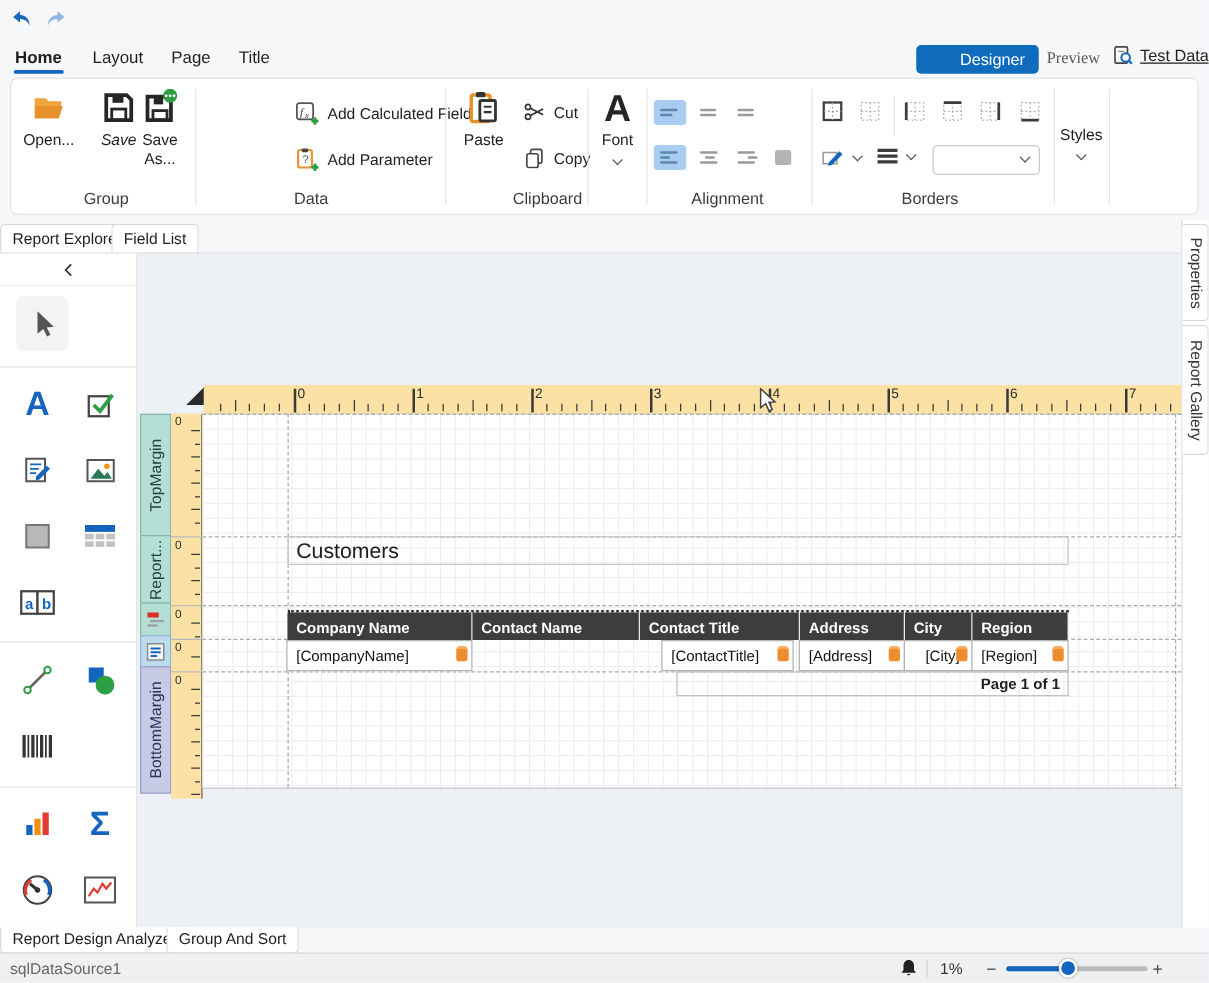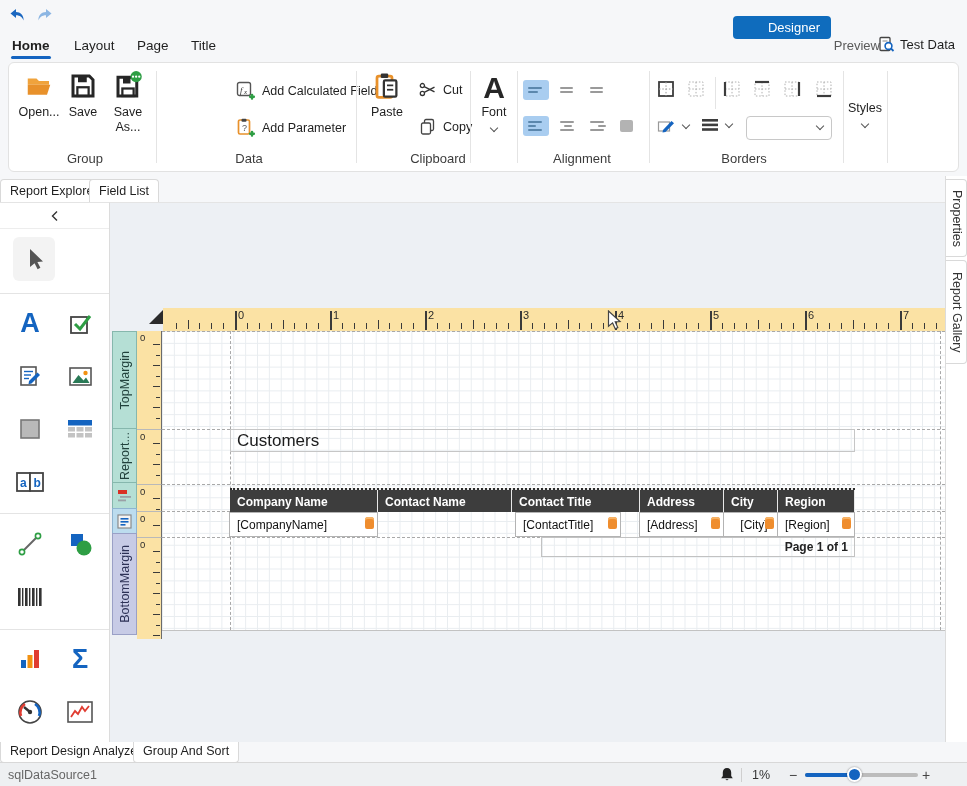--- a/index.html
+++ b/index.html
@@ -7,21 +7,21 @@
   body { font-family:"Liberation Sans", sans-serif; background:#f6f7f9; overflow:hidden; }
   #app { position:relative; width:967px; height:786px; background:#f6f7f9; }
 
   
   .icon-btn { position:absolute; width:18px; height:18px; cursor:pointer; }
   .menu-tab { position:absolute; top:38px; font-size:13.5px; color:#1f1f1f; cursor:pointer; }
   .menu-tab.active { font-weight:bold; }
   .tab-underline { position:absolute; height:3px; border-radius:2px; background:#1464c0; }
   .mode-btn { position:absolute; font-size:13px; cursor:pointer; }
   #btn-designer { background:#0f6cbd; color:#fff; border-radius:4px; padding:4px 11px; }
-  #btn-preview { color:#5a5a5a; }
+  #btn-preview { color:#5a5a5a;font-family:Liberation Serif, serif; }
   #btn-testdata { color:#1f1f1f; display:flex; align-items:center; gap:5px; }
 
   
   #ribbon { position:absolute; left:8px; top:62px; width:951px; height:110px; background:#fff;
             border:1px solid #e2e2e2; border-radius:6px; }
   .rdiv { position:absolute; top:8px; bottom:8px; width:1px; background:#e4e4e4; }
   .grp-label { position:absolute; bottom:5px; font-size:13px; color:#3c3c3c; text-align:center; }
   .bigbtn { position:absolute; top:8px; text-align:center; cursor:pointer; color:#1f1f1f; font-size:12.5px; line-height:15px; }
   .bigbtn svg { display:block; margin:0 auto 4px auto; }
   .smallbtn { position:absolute; display:flex; align-items:center; gap:7px; font-size:12.5px; color:#1f1f1f; cursor:pointer; }
@@ -131,42 +131,42 @@
         <path d="M8 3 L2.5 7.5 L8 12 V9.2 C12 9.2 14.6 11.4 15.6 14.6 C15.9 9.2 12.3 5.9 8 5.9 Z" fill="#8cb6e3"></path>
       </svg>
   </span>
 
   <span class="menu-tab active" style="left:12px;">Home</span>
   <span class="menu-tab" style="left:74px;">Layout</span>
   <span class="menu-tab" style="left:137px;">Page</span>
   <span class="menu-tab" style="left:191px;">Title</span>
   <div class="tab-underline" style="left:11px;top:56px;width:40px;"></div>
 
-  <span class="mode-btn" id="btn-designer" style="right:136px;top:16px;padding-left:35px;">Designer</span>
+  <span class="mode-btn" id="btn-designer" style="right:136px;top:36px;padding-left:35px;">Designer</span>
   <span class="mode-btn" id="btn-preview" style="right:87px;top:38px;">Preview</span>
-  <span class="mode-btn" id="btn-testdata" style="right:12px;top:36px;">
+  <span class="mode-btn" id="btn-testdata" style="right:0;top:36px;text-decoration:underline;">
     <svg width="17" height="17" viewBox="0 0 17 17">
         <rect x="2" y="1.5" width="10" height="13" rx="1" fill="#fff" stroke="#444" stroke-width="1.3"></rect>
         <line x1="4.5" y1="5" x2="9.5" y2="5" stroke="#888"></line>
         <circle cx="10.5" cy="10" r="3.4" fill="#fff" stroke="#1464c0" stroke-width="1.6"></circle>
         <line x1="13" y1="12.5" x2="15.5" y2="15" stroke="#1464c0" stroke-width="1.8"></line>
       </svg>
     <span>Test Data</span>
   </span>
 
   <div id="ribbon">
 
     <div class="bigbtn" style="left:8px;width:44px;">
       <svg width="30" height="30" viewBox="0 0 24 24">
           <path d="M3 6 h7 l2 2 h8 v3 H3 Z" fill="#f0a33c"></path>
           <path d="M3 11 h18 l-2.6 8 H3 Z" fill="#e8912b"></path>
         </svg>
       <span>Open...</span>
     </div>
-    <div class="bigbtn" style="left:54px;width:40px;">
+    <div class="bigbtn" style="left:66px;width:40px;font-style:italic;">
       <svg width="30" height="30" viewBox="0 0 24 24">
           <path d="M4 4 h13 l3 3 v13 H4 Z" fill="none" stroke="#262626" stroke-width="2.4"></path>
           <rect x="8" y="4" width="7" height="5" fill="#262626"></rect>
           <rect x="7.5" y="13" width="9" height="7" fill="none" stroke="#262626" stroke-width="1.8"></rect>
         </svg>
       <span>Save</span>
     </div>
     <div class="bigbtn" style="left:96px;width:46px;">
       <svg width="30" height="30" viewBox="0 0 24 24">
           <path d="M4 5 h12 l3 3 v12 H4 Z" fill="none" stroke="#262626" stroke-width="2.4"></path>
@@ -631,21 +631,21 @@
           <div class="th" style="left: 0px; width: 147px;">Company Name</div>
           <div class="th" style="left: 148px; width: 133px;">Contact Name</div>
           <div class="th" style="left: 282px; width: 127px;">Contact Title</div>
           <div class="th" style="left: 410px; width: 83px;">Address</div>
           <div class="th" style="left: 494px; width: 53px;">City</div>
           <div class="th" style="left: 548px; width: 76px;">Region</div>
         </div>
       <div id="title-box">Customers</div>
       <div id="tdetail">
           <div class="td" style="left: 0px; width: 149px;"><span class="fld">[CompanyName]</span><span class="dbic"></span></div>
-          <div class="td" style="left: 268px; width: 106px; margin-left: 17px;"><span class="fld">[ContactTitle]</span><span class="dbic"></span></div>
+          <div class="td" style="left: 282px; width: 106px; margin-left: 17px;"><span class="fld">[ContactTitle]</span><span class="dbic"></span></div>
           <div class="td" style="left: 410px; width: 85px;"><span class="fld">[Address]</span><span class="dbic"></span></div>
           <div class="td" style="left: 494px; width: 55px; text-align: center;"><span class="fld">[City]</span><span class="dbic"></span></div>
           <div class="td" style="left: 548px; width: 78px;"><span class="fld">[Region]</span><span class="dbic"></span></div>
         </div>
       <div id="tfoot2">Page 1 of 1</div>
     </div>
 
     <div id="cursor">
       <svg width="15" height="21" viewBox="0 0 15 21">
           <path d="M1.5 1 L1.5 16.2 L5.6 12.9 L8.2 18.8 L10.8 17.6 L8.2 11.8 L13 11.5 Z" fill="#fff" stroke="#444" stroke-width="1.2"></path>

